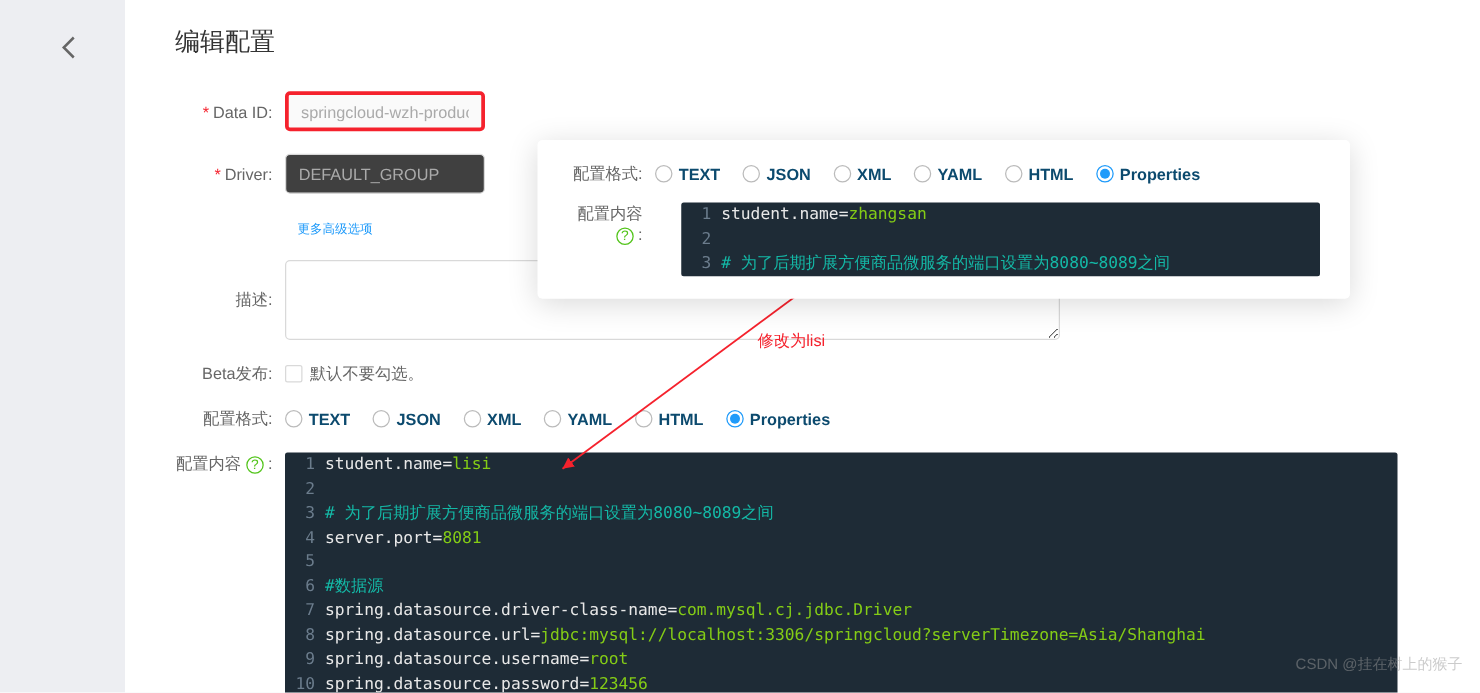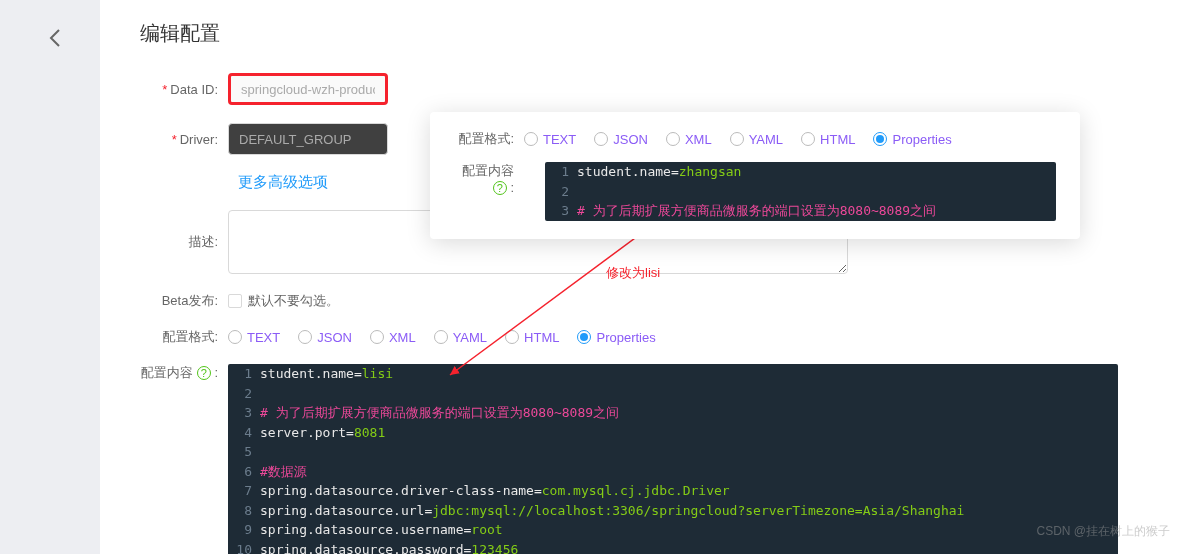--- a/index.html
+++ b/index.html
@@ -8,39 +8,39 @@
     .back-chevron { position: absolute; left: 45px; top: 28px; width: 20px; height: 20px; cursor: pointer; }
     .back-chevron svg { stroke: #666; stroke-width: 2; fill: none; }
     .main { position: absolute; left: 100px; top: 0; right: 0; bottom: 0; background: #fff; padding: 20px 40px 0 40px; }
     .page-title { font-size: 20px; font-weight: 500; color: #333; margin-bottom: 26px; }
     .form-row { display: flex; align-items: center; margin-bottom: 18px; }
     .form-label { width: 88px; text-align: right; color: #666; font-size: 13px; padding-right: 10px; flex-shrink: 0; }
     .form-label .req { color: #f5222d; margin-right: 3px; }
     .form-input { height: 32px; border: 1px solid #d9d9d9; border-radius: 4px; padding: 0 10px; font-size: 13px; color: #aaa; background: #fff; }
     .data-id-input { width: 160px; border: 3px solid #f5222d; background: #fafafa; }
     .group-input { width: 160px; background: #404040; }
-    .advanced-link { color: #209bfa; font-size: 15px; cursor: pointer; margin-left: 98px; }
+    .advanced-link { color: #209bfa; font-size: 10px; cursor: pointer; margin-left: 98px; }
     .desc-area { width: 620px; height: 64px; border: 1px solid #d9d9d9; border-radius: 4px; }
     .checkbox-row { display: flex; align-items: center; }
     .checkbox { width: 14px; height: 14px; border: 1px solid #d9d9d9; border-radius: 2px; margin-right: 6px; }
     .checkbox-label { font-size: 13px; color: #666; }
     .radio-row { display: flex; align-items: center; }
     .radio { display: inline-flex; align-items: center; margin-right: 18px; cursor: pointer; }
     .radio-circle { width: 14px; height: 14px; border: 1px solid #bbb; border-radius: 50%; margin-right: 5px; position: relative; }
     .radio.checked .radio-circle { border-color: #209bfa; }
     .radio.checked .radio-circle::after { content: ''; position: absolute; width: 8px; height: 8px; background: #209bfa; border-radius: 50%; top: 2px; left: 2px; }
-    .radio-label { font-size: 13px; color: #8b5cf6; font-weight: 400; }
+    .radio-label { font-size: 13px; color: #0c4a6e; font-weight: 700; }
     .help-icon { width: 14px; height: 14px; border: 1px solid #52c41a; border-radius: 50%; display: inline-flex; align-items: center; justify-content: center; color: #52c41a; font-size: 11px; margin-left: 4px; }
     .code-editor { background: #1e2b36; border-radius: 2px; font-family: Consolas, Monaco, monospace; font-size: 13px; line-height: 1.5; width: 890px; }
     .code-line { display: flex; white-space: pre; }
     .gutter { width: 32px; text-align: right; padding-right: 8px; color: #6b7c8c; user-select: none; }
     .code { color: #e8e8e8; }
     .code .key { color: #e8e8e8; }
     .code .str { color: #84cc16; }
-    .code .comment { color: #ec4899; }
+    .code .comment { color: #14b8a6; }
     .popup { position: absolute; left: 430px; top: 112px; width: 650px; background: #fff; box-shadow: 0 4px 24px rgba(0,0,0,.15); border-radius: 4px; padding: 18px 24px; z-index: 100; }
     .popup .form-row { margin-bottom: 14px; }
     .popup .form-label { width: 70px; }
     .popup .code-editor { width: 520px; }
     .hl-box { position: absolute; border: 2px solid #f5222d; pointer-events: none; }
     .anno-text { position: absolute; color: #f5222d; font-size: 13px; }
     .arrow { position: absolute; pointer-events: none; }
     .watermark { position: absolute; right: 14px; bottom: 14px; opacity: .5; font-size: 12px; color: #999; }
   </style>
 </head>

